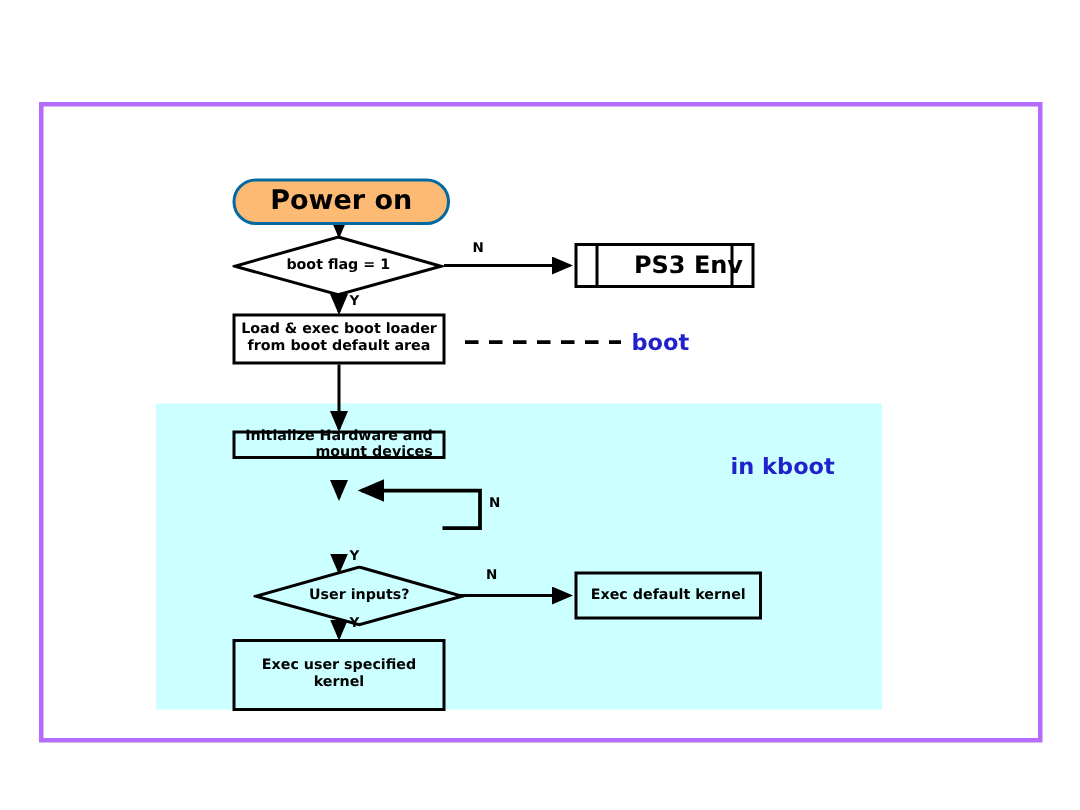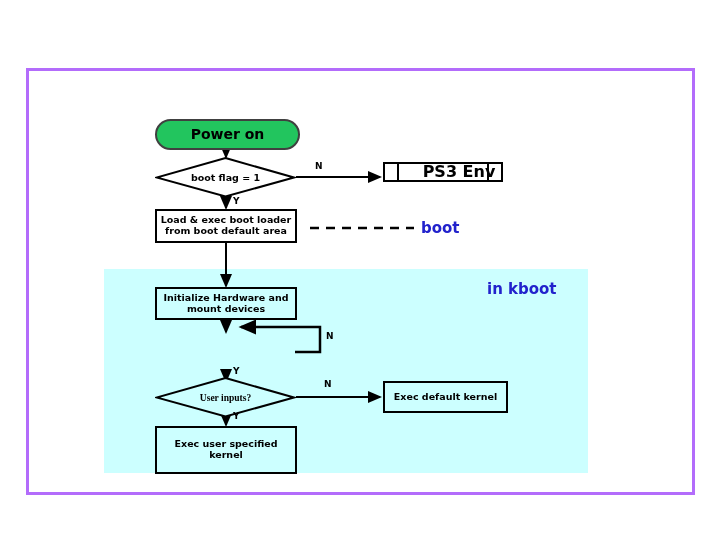--- a/index.html
+++ b/index.html
@@ -49,24 +49,24 @@
     box-sizing: border-box;
     display: flex;
     align-items: center;
     justify-content: center;
     text-align: center;
     color: #000000;
     font-weight: bold;
     line-height: 1.15;
   }
   .terminator {
-    border: 2px solid #404040;
+    border: 2px solid #0369a1;
     border-radius: 30px;
-    background: #22c55e;
-    font-size: 14px;
+    background: #fdba74;
+    font-size: 18px;
   }
   .process {
     border: 2px solid #000000;
     background: transparent;
     font-size: 9.5px;
   }
   .predefined {
     border: 2px solid #000000;
     background: #ffffff;
     font-size: 16px;
@@ -175,33 +175,33 @@
       <div class="dlabel">boot flag = 1</div>
     </div>
 
     <div class="node process" style="left:155px; top:209px; width:142px; height:34px;text-align:center;">
       <div>
         <div>Load &amp; exec boot loader</div>
         <div>from boot default area</div>
       </div>
     </div>
 
-    <div class="node predefined" style="left:383px; top:162px; width:120px; height:20px;padding-left:32px;">
+    <div class="node predefined" style="left:383px; top:162px; width:120px; height:30px;padding-left:32px;">
       <span>PS3 Env</span>
     </div>
 
-    <div class="node process" style="left:155px; top:287px; width:142px; height:33px;">
+    <div class="node process" style="left:155px; top:287px; width:142px; height:19px;text-align:right;">
       <div>
         <div>Initialize Hardware and</div>
         <div>mount devices</div>
       </div>
     </div>
 
 
-    <div class="decision" style="left:155px; top:377px; width:141px; height:41px;font-family:Liberation Serif, serif;">
+    <div class="decision" style="left:169px; top:377px; width:141px; height:41px;">
       <svg width="141" height="41" viewBox="0 0 141 41">
         <polygon points="70.5,1 139,20.5 70.5,39.5 1.5,20.5" fill="#ccffff" stroke="#000000" stroke-width="2"></polygon>
       </svg>
       <div class="dlabel">User inputs?</div>
     </div>
 
     <div class="node process" style="left:383px; top:381px; width:125px; height:32px;">
       <span>Exec default kernel</span>
     </div>
 
@@ -212,17 +212,17 @@
     <div class="branch-label" style="left:315px; top:161px;">N</div>
     <div class="branch-label" style="left:233px; top:196px;">Y</div>
 
     <div class="branch-label" style="left:326px; top:331px;">N</div>
     <div class="branch-label" style="left:233px; top:366px;">Y</div>
 
     <div class="branch-label" style="left:324px; top:379px;">N</div>
     <div class="branch-label" style="left:233px; top:411px;">Y</div>
 
     <div class="callout" style="left:421px; top:219px;">boot</div>
-    <div class="callout" style="left:487px; top:280px;">in kboot</div>
+    <div class="callout" style="left:487px; top:302px;">in kboot</div>
 
   </div>
 
 </div>
 
 </body></html>

